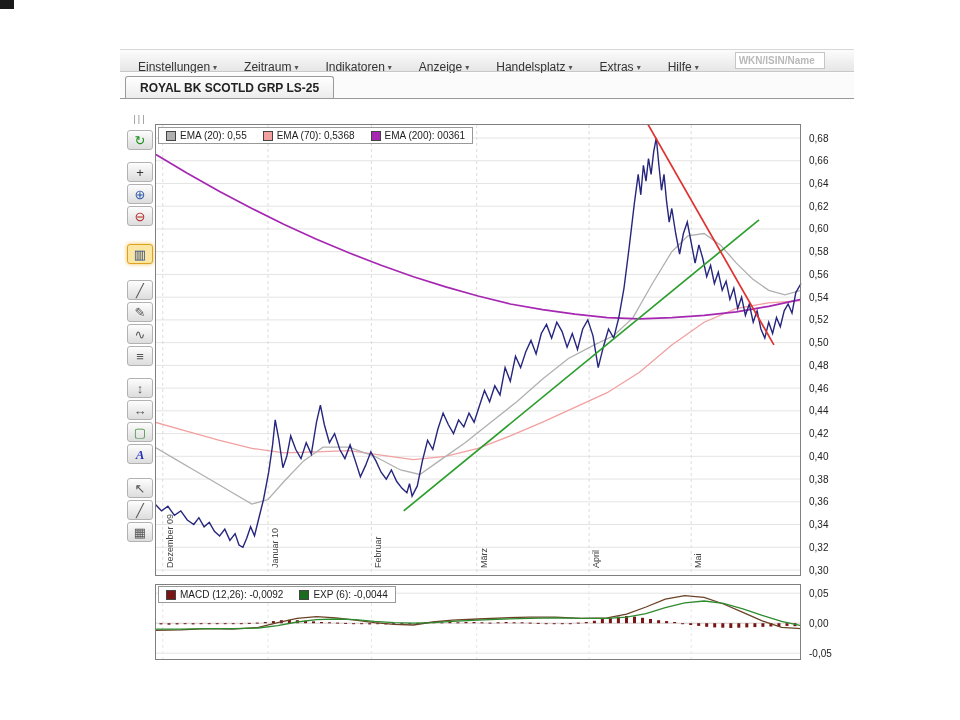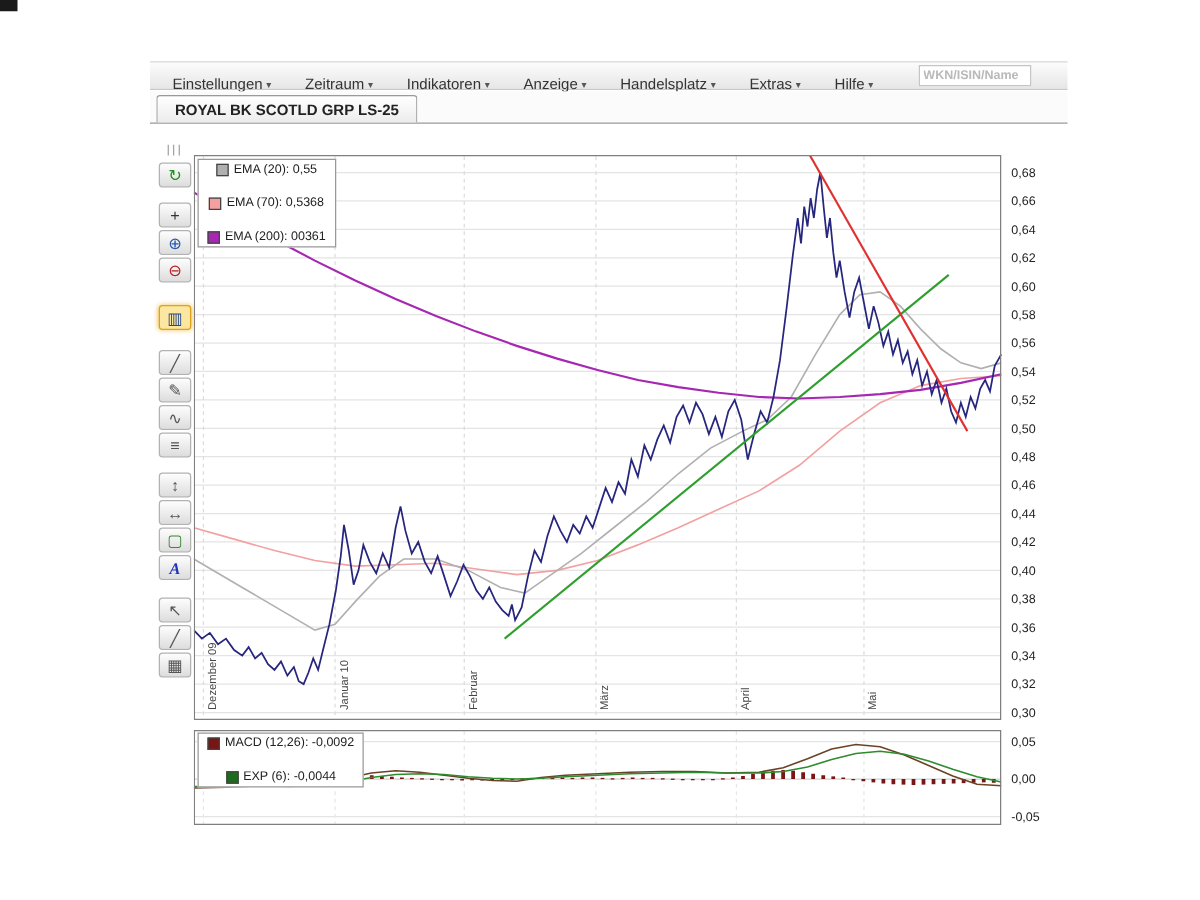--- a/index.html
+++ b/index.html
@@ -25,22 +25,22 @@
   .tool-btn.grip{background:none;border:none;color:#888;font-size:9px;letter-spacing:2px;height:12px;line-height:12px;}
   .tool-btn.active{background:#fbe7a1;border-color:#dfa21f;box-shadow:0 0 4px #f0c050;}
 
   .main-chart{position:absolute;left:35px;top:75px;width:692px;height:452px;}
   .macd-chart{position:absolute;left:35px;top:535px;width:692px;height:76px;}
   svg{display:block;}
   svg text{font-family:"Liberation Sans",sans-serif;}
 
   .legend{position:absolute;background:#ffffff;border:1px solid #999;font-size:10px;color:#222;
     display:flex;align-items:center;padding:2px 7px;gap:16px;}
-  .main-legend{left:3px;top:3px;flex-direction:column;}
-  .macd-legend{left:3px;top:2px;flex-direction:column;}
+  .main-legend{left:3px;top:3px;}
+  .macd-legend{left:3px;top:2px;}
   .legend .entry{display:flex;align-items:center;gap:4px;white-space:nowrap;}
   .sw{width:8px;height:8px;border:1px solid #444;display:inline-block;}
 </style>
 </head>
 <body>
 
 <div class="corner-mark"></div>
 
 <div class="app">
 

